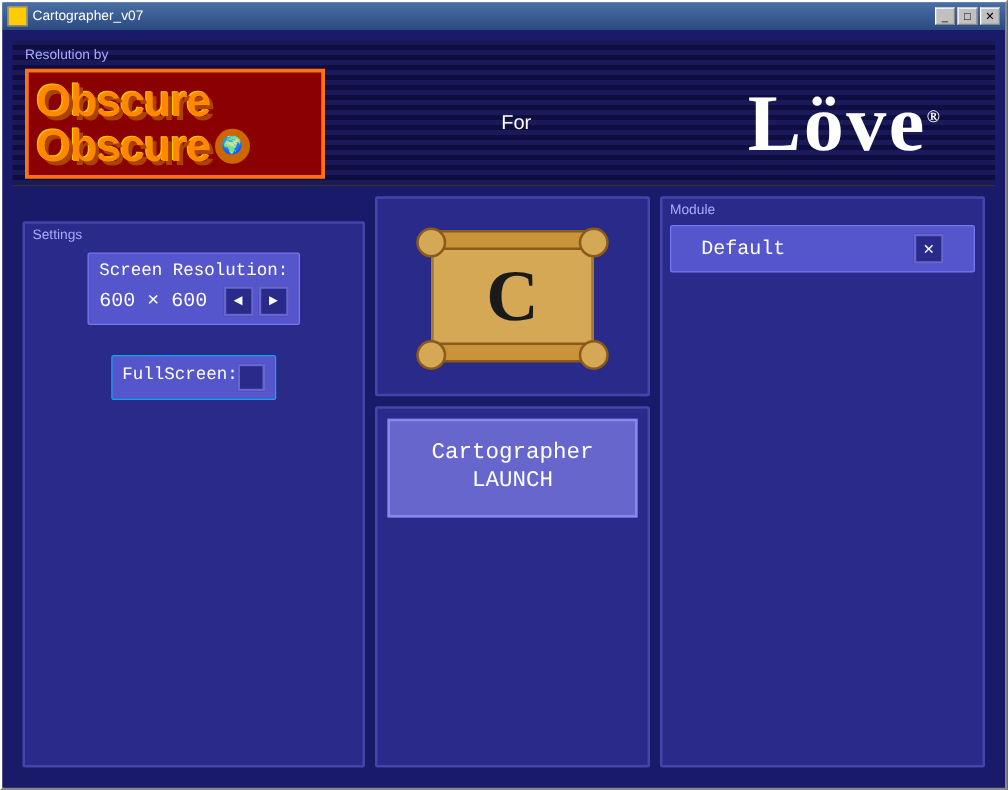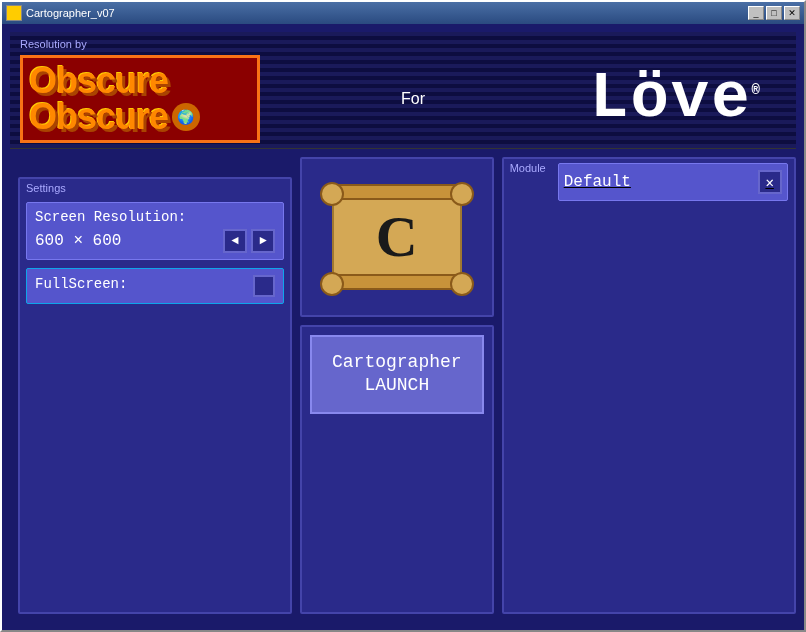--- a/index.html
+++ b/index.html
@@ -186,21 +186,21 @@
       align-items: center;
       justify-content: center;
       position: relative;
       z-index: 2;
     }
 
     .love-text {
       font-size: 64px;
       font-weight: 900;
       color: white;
-      font-family: Liberation Mono, monospace;
+      font-family: Liberation Serif, serif;
       letter-spacing: 2px;
       line-height: 1;
     }
 
     .love-text .umlaut-o {
       position: relative;
       display: inline-block;
     }
 
     .love-reg {
@@ -235,22 +235,23 @@
       font-size: 11px;
       font-family: 'Tahoma', sans-serif;
       padding: 3px 6px 2px 6px;
       flex-shrink: 0;
     }
 
     .settings-inner {
       padding: 6px;
       display: flex;
       flex-direction: column;
-      gap: 8px;
-      flex: 1;
+      gap: 24px;
+      flex: 1;
+      align-items: center;
     }
 
     .setting-row {
       background: #5555cc;
       border: 1px solid #7777ee;
       border-radius: 2px;
       padding: 6px 8px;
     }
 
     .setting-title {
@@ -401,46 +402,45 @@
       font-size: 18px;
       font-family: 'Courier New', monospace;
       padding: 14px 20px;
       cursor: pointer;
       text-align: center;
       line-height: 1.3;
     }
 
     
     .module-panel {
-      width: 294px;
+      width: 260px;
       flex-shrink: 0;
       background: #2a2a8a;
       border: 2px solid #4444aa;
       border-radius: 2px;
       display: flex;
-      flex-direction: row;
+      flex-direction: column;
     }
 
     .module-inner {
       padding: 4px 6px;
       display: flex;
       flex-direction: column;
       gap: 6px;
       flex: 1;
     }
 
     .module-default-row {
       background: #5555cc;
       border: 1px solid #7777ee;
       border-radius: 2px;
-      padding: 6px 5px;
+      padding: 6px 24px;
       display: flex;
       align-items: center;
       justify-content: space-between;
-      text-decoration: underline;
     }
 
     .module-default-text {
       color: white;
       font-size: 16px;
       font-family: 'Courier New', monospace;
     }
 
     .module-x-btn {
       width: 24px;

